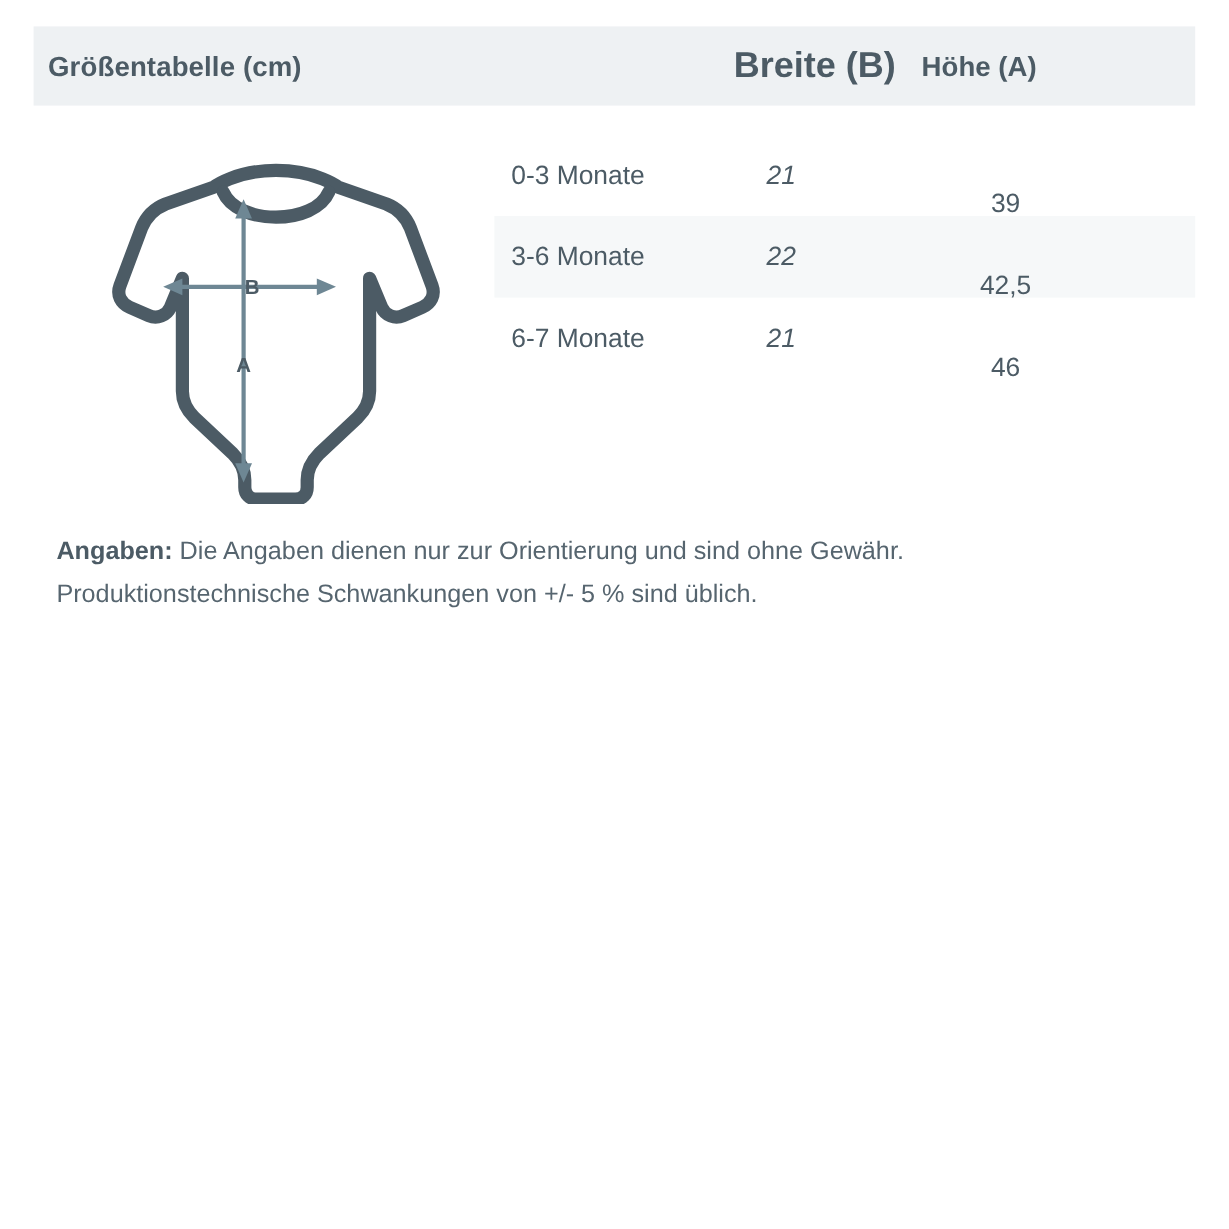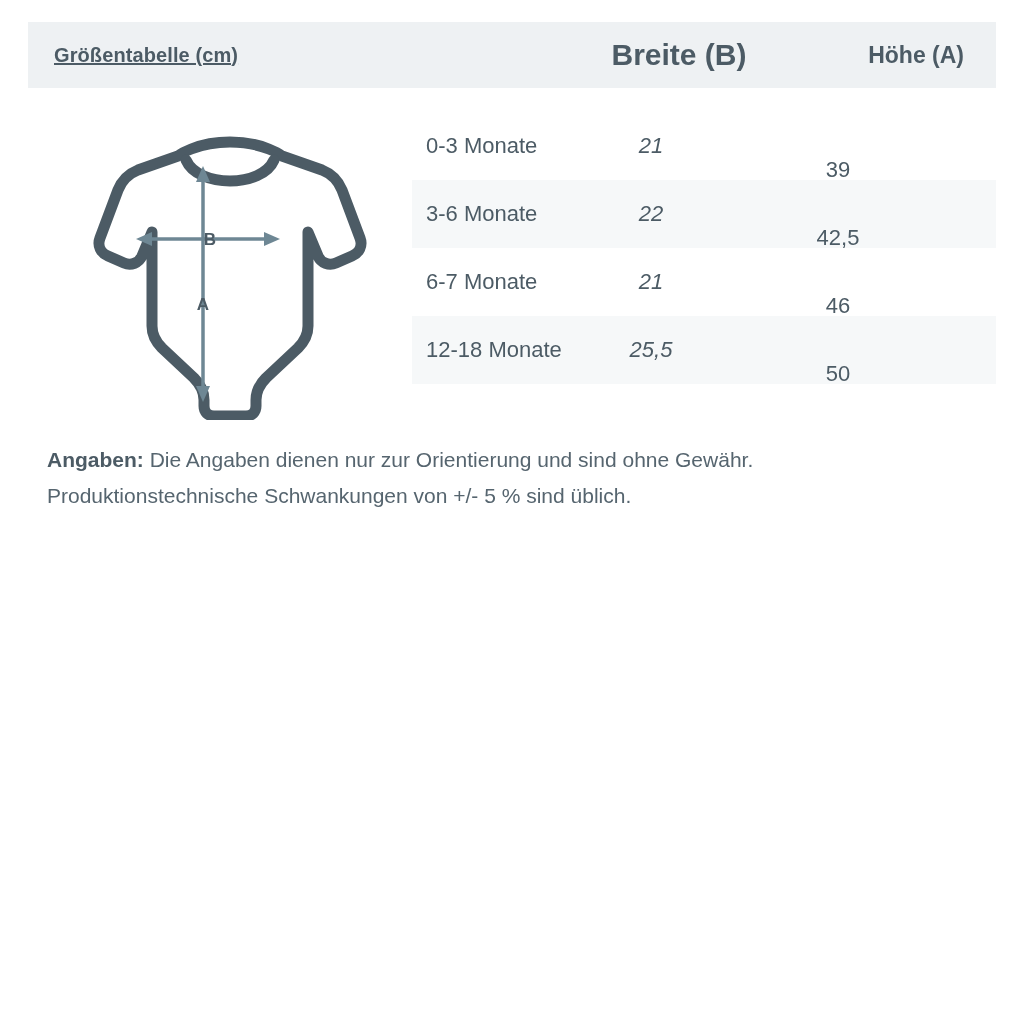--- a/index.html
+++ b/index.html
@@ -28,41 +28,40 @@
     left: 28px;
     top: 22px;
     width: 968px;
     height: 66px;
     background: #eef1f3;
     display: flex;
     align-items: center;
   }
   .header-title {
     position: absolute;
-    left: 26px;
-    font-size: 20px;
+    left: 12px;
+    font-size: 23px;
     font-weight: bold;
     color: #4c5b65;
     letter-spacing: .1px;
-    text-decoration: underline;
   }
   .header-col-b {
     position: absolute;
     left: 566px;
     width: 170px;
     text-align: center;
     font-size: 30px;
     font-weight: bold;
     color: #4c5b65;
   }
   .header-col-a {
     position: absolute;
     left: 740px;
     width: 196px;
-    text-align: right;
+    text-align: left;
     font-size: 23px;
     font-weight: bold;
     color: #4c5b65;
   }
 
   
   .table {
     position: absolute;
     left: 412px;
     top: 112px;
@@ -203,25 +202,20 @@
     <div class="row alt">
       <span class="cell-size">3-6 Monate</span>
       <span class="cell-b">22</span>
       <span class="cell-a">42,5</span>
     </div>
     <div class="row">
       <span class="cell-size">6-7 Monate</span>
       <span class="cell-b">21</span>
       <span class="cell-a">46</span>
     </div>
-    <div class="row alt">
-      <span class="cell-size">12-18 Monate</span>
-      <span class="cell-b">25,5</span>
-      <span class="cell-a">50</span>
-    </div>
   </div>
 
   <div class="note">
     <b>Angaben:</b><span> Die Angaben dienen nur zur Orientierung und sind ohne Gewähr.</span><br>
     <span>Produktionstechnische Schwankungen von +/- 5 % sind üblich.</span>
   </div>
 
 </div>
 
 </body></html>

